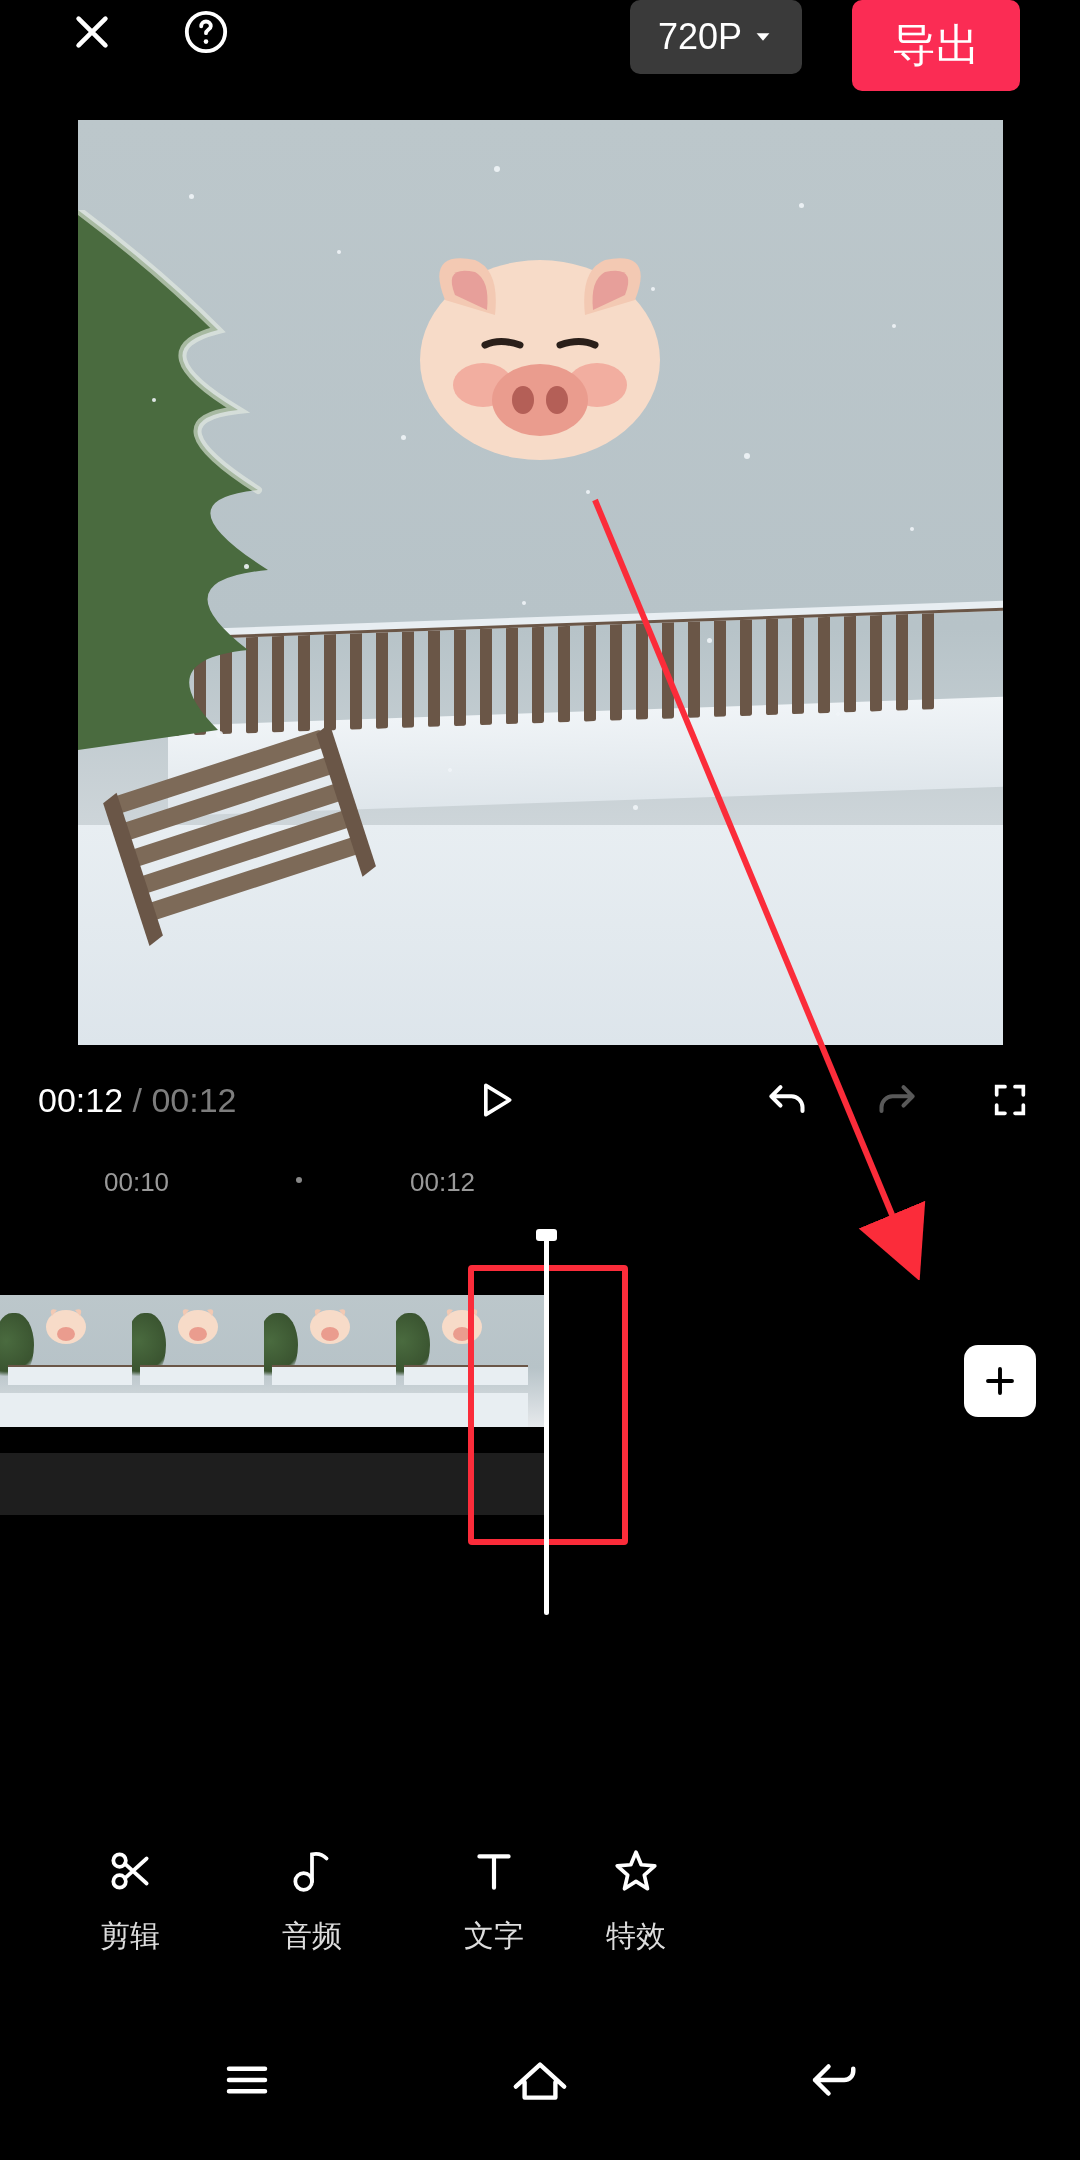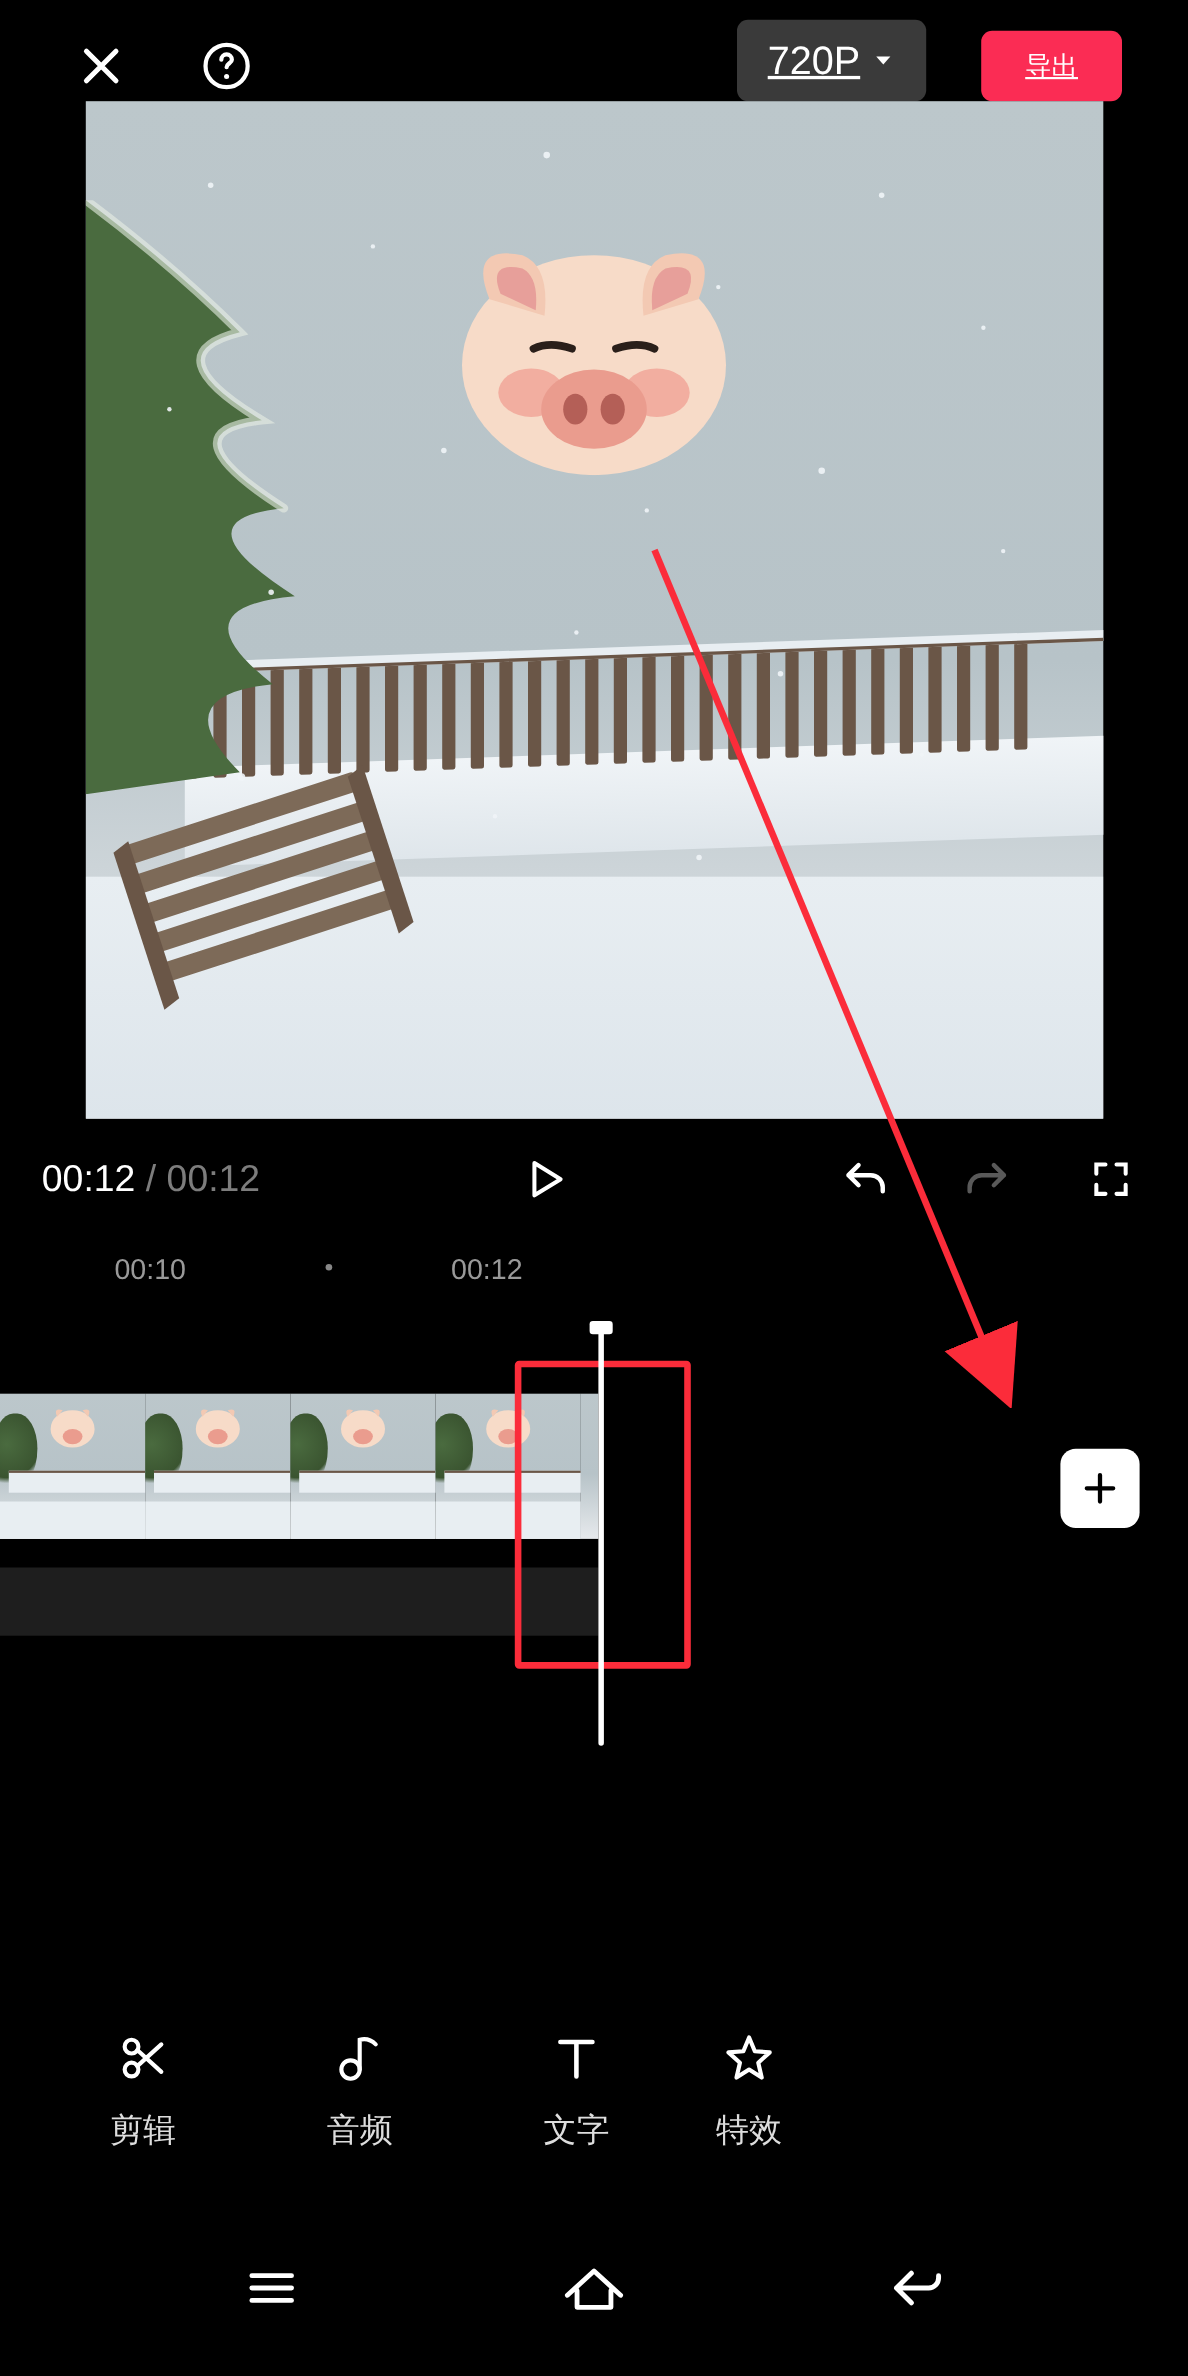--- a/index.html
+++ b/index.html
@@ -1,24 +1,24 @@
 <!DOCTYPE html>
 <html><head>
 <meta charset="utf-8">
 <style>
   * { box-sizing: border-box; margin: 0; padding: 0; }
   html, body { width: 1080px; height: 2160px; background: #000; font-family: -apple-system, sans-serif; overflow: hidden; color: #fff; }
   body { display: flex; flex-direction: column; }
 
   
-  .top-bar { height: 92px; display: flex; align-items: flex-end; padding: 0 60px; gap: 50px; text-decoration: underline; }
+  .top-bar { height: 120px; display: flex; align-items: flex-start; padding: 0 60px; gap: 50px; }
   .top-bar .spacer { flex: 1; }
   .icon-btn { width: 64px; height: 64px; display: flex; align-items: center; justify-content: center; cursor: pointer; }
   .res-btn { background: #3a3a3a; border-radius: 10px; padding: 16px 28px; display: flex; align-items: center; gap: 10px; font-size: 36px; cursor: pointer; }
-  .export-btn { background: #fb2c54; border-radius: 10px; padding: 16px 40px; font-size: 24px; color: #fff; cursor: pointer; }
+  .export-btn { background: #fb2c54; border-radius: 10px; padding: 16px 40px; font-size: 44px; color: #fff; cursor: pointer; }
 
   
   .preview-wrap { display: flex; justify-content: center; }
   .preview { width: 925px; height: 925px; position: relative; background: linear-gradient(180deg, #bcc7cb 0%, #b7c3c8 55%, #e6e9ec 100%); overflow: hidden; }
   .preview .snow { position: absolute; inset: 0; }
   .preview .snow span { position: absolute; background: #f0f4f7; border-radius: 50%; opacity: 0.9; }
   .tree { position: absolute; left: -40px; top: 90px; width: 280px; height: 540px; }
   .tree svg { width: 100%; height: 100%; }
   .ground { position: absolute; left: 0; right: 0; bottom: 0; height: 220px; background: linear-gradient(180deg, #e8eef2 0%, #dde5eb 100%); }
   .deck { position: absolute; left: 90px; right: -80px; top: 500px; height: 280px; }
@@ -57,21 +57,21 @@
   .thumb .mini-tree { position:absolute; left:-6px; top:18px; width:40px; height:70px; background: radial-gradient(circle at 30% 40%, #4a6b3f 0%, #3a5430 60%, transparent 70%); border-radius: 50% 50% 60% 40%; }
   .thumb .mini-pig { position:absolute; left:50%; top:10px; transform:translateX(-50%); width:46px; height:40px; }
   .thumb .mini-pig svg { width:100%; height:100%; }
   .track-audio { position: absolute; left: 0; top: 248px; width: 544px; height: 62px; background: #1e1e1e; }
   .playhead { position: absolute; left: 544px; top: 28px; bottom: 10px; width: 5px; background: #fff; border-radius: 3px; z-index: 10; }
   .playhead::before { content:""; position:absolute; top:-4px; left:-8px; width:21px; height:12px; background:#fff; border-radius:3px; }
   .red-box { position: absolute; left: 468px; top: 60px; width: 160px; height: 280px; border: 6px solid #fb2c3a; border-radius: 4px; z-index: 5; }
   .add-btn { position: absolute; right: 44px; top: 140px; width: 72px; height: 72px; background: #fff; border-radius: 14px; display: flex; align-items: center; justify-content: center; color: #000; font-size: 48px; font-weight: 300; cursor: pointer; z-index: 4; }
 
   
-  .toolbar { height: 240px; display: flex; align-items: center; padding: 0 40px; gap: 17px; overflow-x: hidden; margin-top: auto; }
+  .toolbar { height: 240px; display: flex; align-items: center; padding: 0 40px; gap: 2px; overflow-x: hidden; margin-top: auto; }
   .tool { width: 180px; display: flex; flex-direction: column; align-items: center; gap: 18px; cursor: pointer; flex:0 0 auto; }
   .tool.last { width: 100px; }
   .tool .ico { width: 54px; height: 54px; display:flex; align-items:center; justify-content:center;}
   .tool .lbl { font-size: 30px; color: #ddd; }
 
   
   .navbar { height: 140px; display: flex; align-items: center; justify-content: space-around; padding: 0 100px 20px; }
   .navbar .nbtn { width: 100px; height: 60px; display:flex; align-items:center; justify-content:center; cursor:pointer;}
 
   svg { display:block; }

